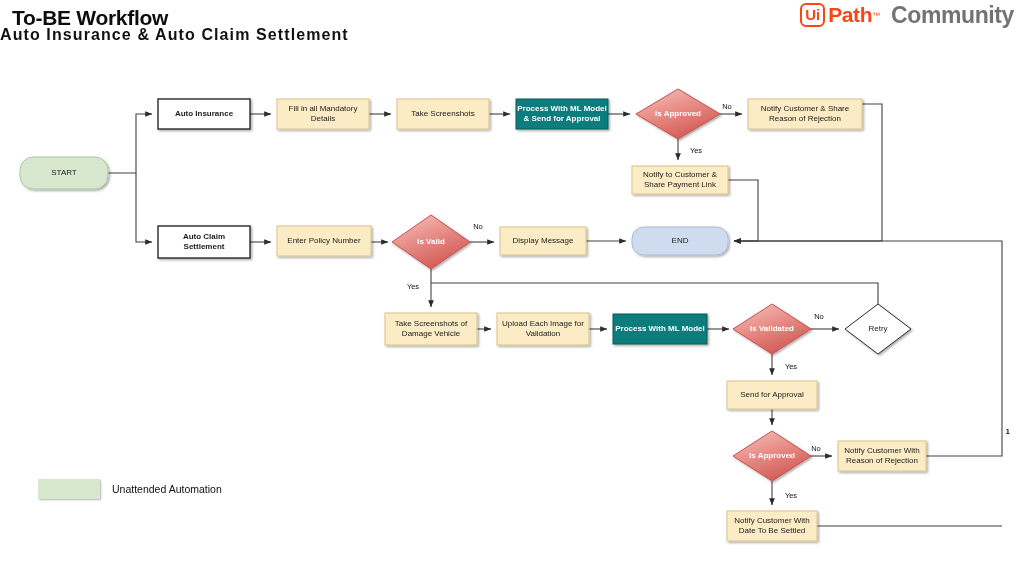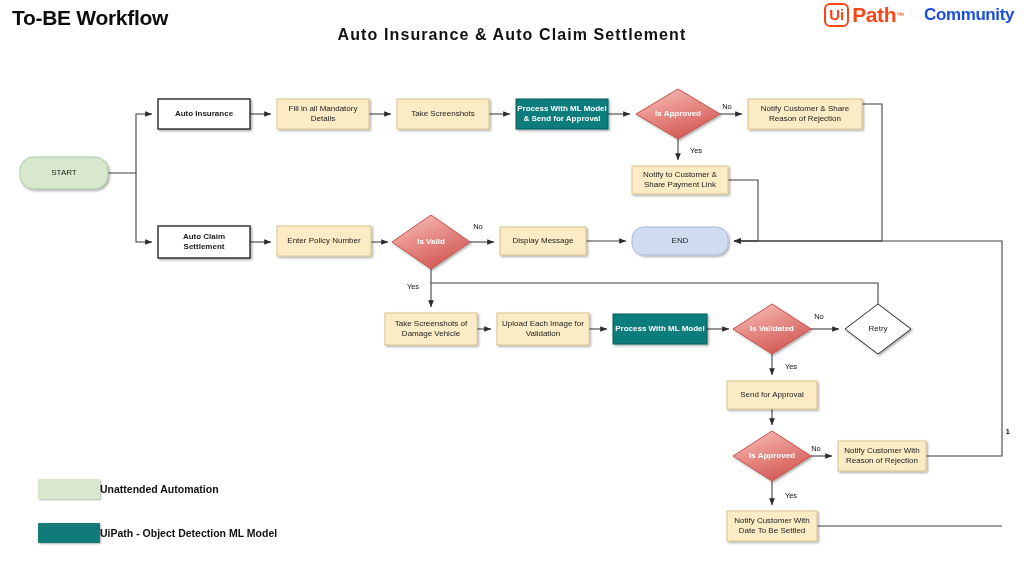--- a/index.html
+++ b/index.html
@@ -4,37 +4,37 @@
 <style>
   html,body{margin:0;padding:0;background:#fff;}
   body{width:1024px;height:576px;position:relative;overflow:hidden;
        font-family:"Liberation Sans",sans-serif;color:#1a1a1a;}
 
   #slide{position:absolute;inset:0;width:1024px;height:444px;background:#ffffff;}
 
   
   #deck-title{position:absolute;left:12px;top:6px;font-size:21px;font-weight:bold;
       letter-spacing:-.3px;color:#0d0d0d;white-space:nowrap;}
-  #slide-title{position:absolute;left:0;top:26px;width:1024px;text-align:center;
+  #slide-title{position:absolute;left:0;top:26px;width:1024px;text-align:left;
       font-size:16px;font-weight:bold;color:#111;letter-spacing:1.1px;}
 
   
   #logo{position:absolute;right:10px;top:3px;display:flex;align-items:center;height:24px;}
   #logo .mark{border:2px solid #fa4616;color:#fa4616;font-weight:bold;font-size:15px;
       line-height:15px;padding:2px 3px 3px 3px;border-radius:6px;margin-right:3px;}
   #logo .path{color:#fa4616;font-weight:bold;font-size:21px;letter-spacing:-.4px;}
   #logo .tm{color:#fa4616;font-size:8px;vertical-align:super;}
-  #logo .community{color:#1d4ed8;font-weight:bold;font-size:17px;letter-spacing:-.4px;margin-left:20px;}
+  #logo .community{color:#737373;font-weight:bold;font-size:23px;letter-spacing:-.4px;margin-left:11px;}
 
   
   #legend{position:absolute;left:38px;top:478px;}
   .legend-row{display:flex;align-items:center;height:22px;margin-bottom:22px;}
   .legend-swatch{width:62px;height:20px;border-radius:1px;
       box-shadow:1px 1px 2px rgba(0,0,0,.30);}
-  .legend-label{font-size:10.5px;font-weight:bold;color:#111;white-space:nowrap;}
+  .legend-label{margin-left:12px;font-size:10.5px;font-weight:normal;color:#111;white-space:nowrap;}
 
   #page-num{position:absolute;right:14px;bottom:8px;font-size:8px;font-weight:bold;color:#222;}
 
   
   svg text{font-family:"Liberation Sans",sans-serif;}
   .n-label{font-size:8px;fill:#1b1b1b;text-anchor:middle;dominant-baseline:middle;}
   .n-label.bold{font-weight:bold;}
   .n-label.ondark{fill:#ffffff;font-weight:bold;}
   .e-label{font-size:7.5px;fill:#111;text-anchor:middle;dominant-baseline:middle;}
   .flowline{stroke:#404040;stroke-width:1.1;fill:none;}
@@ -205,20 +205,16 @@
         <text x="816" y="449" class="e-label">No</text>
         <text x="791" y="496" class="e-label">Yes</text>
       </g>
   </svg>
 
   <div id="legend">
     <div class="legend-row">
       <div class="legend-swatch" style="background: rgb(215, 232, 207);"></div>
       <div class="legend-label">Unattended Automation</div>
     </div>
-    <div class="legend-row">
-      <div class="legend-swatch" style="background: rgb(17, 123, 123);"></div>
-      <div class="legend-label">UiPath - Object Detection ML Model</div>
-    </div>
   </div>
 
   <div id="page-num">1</div>
 </div>
 
 </body></html>

